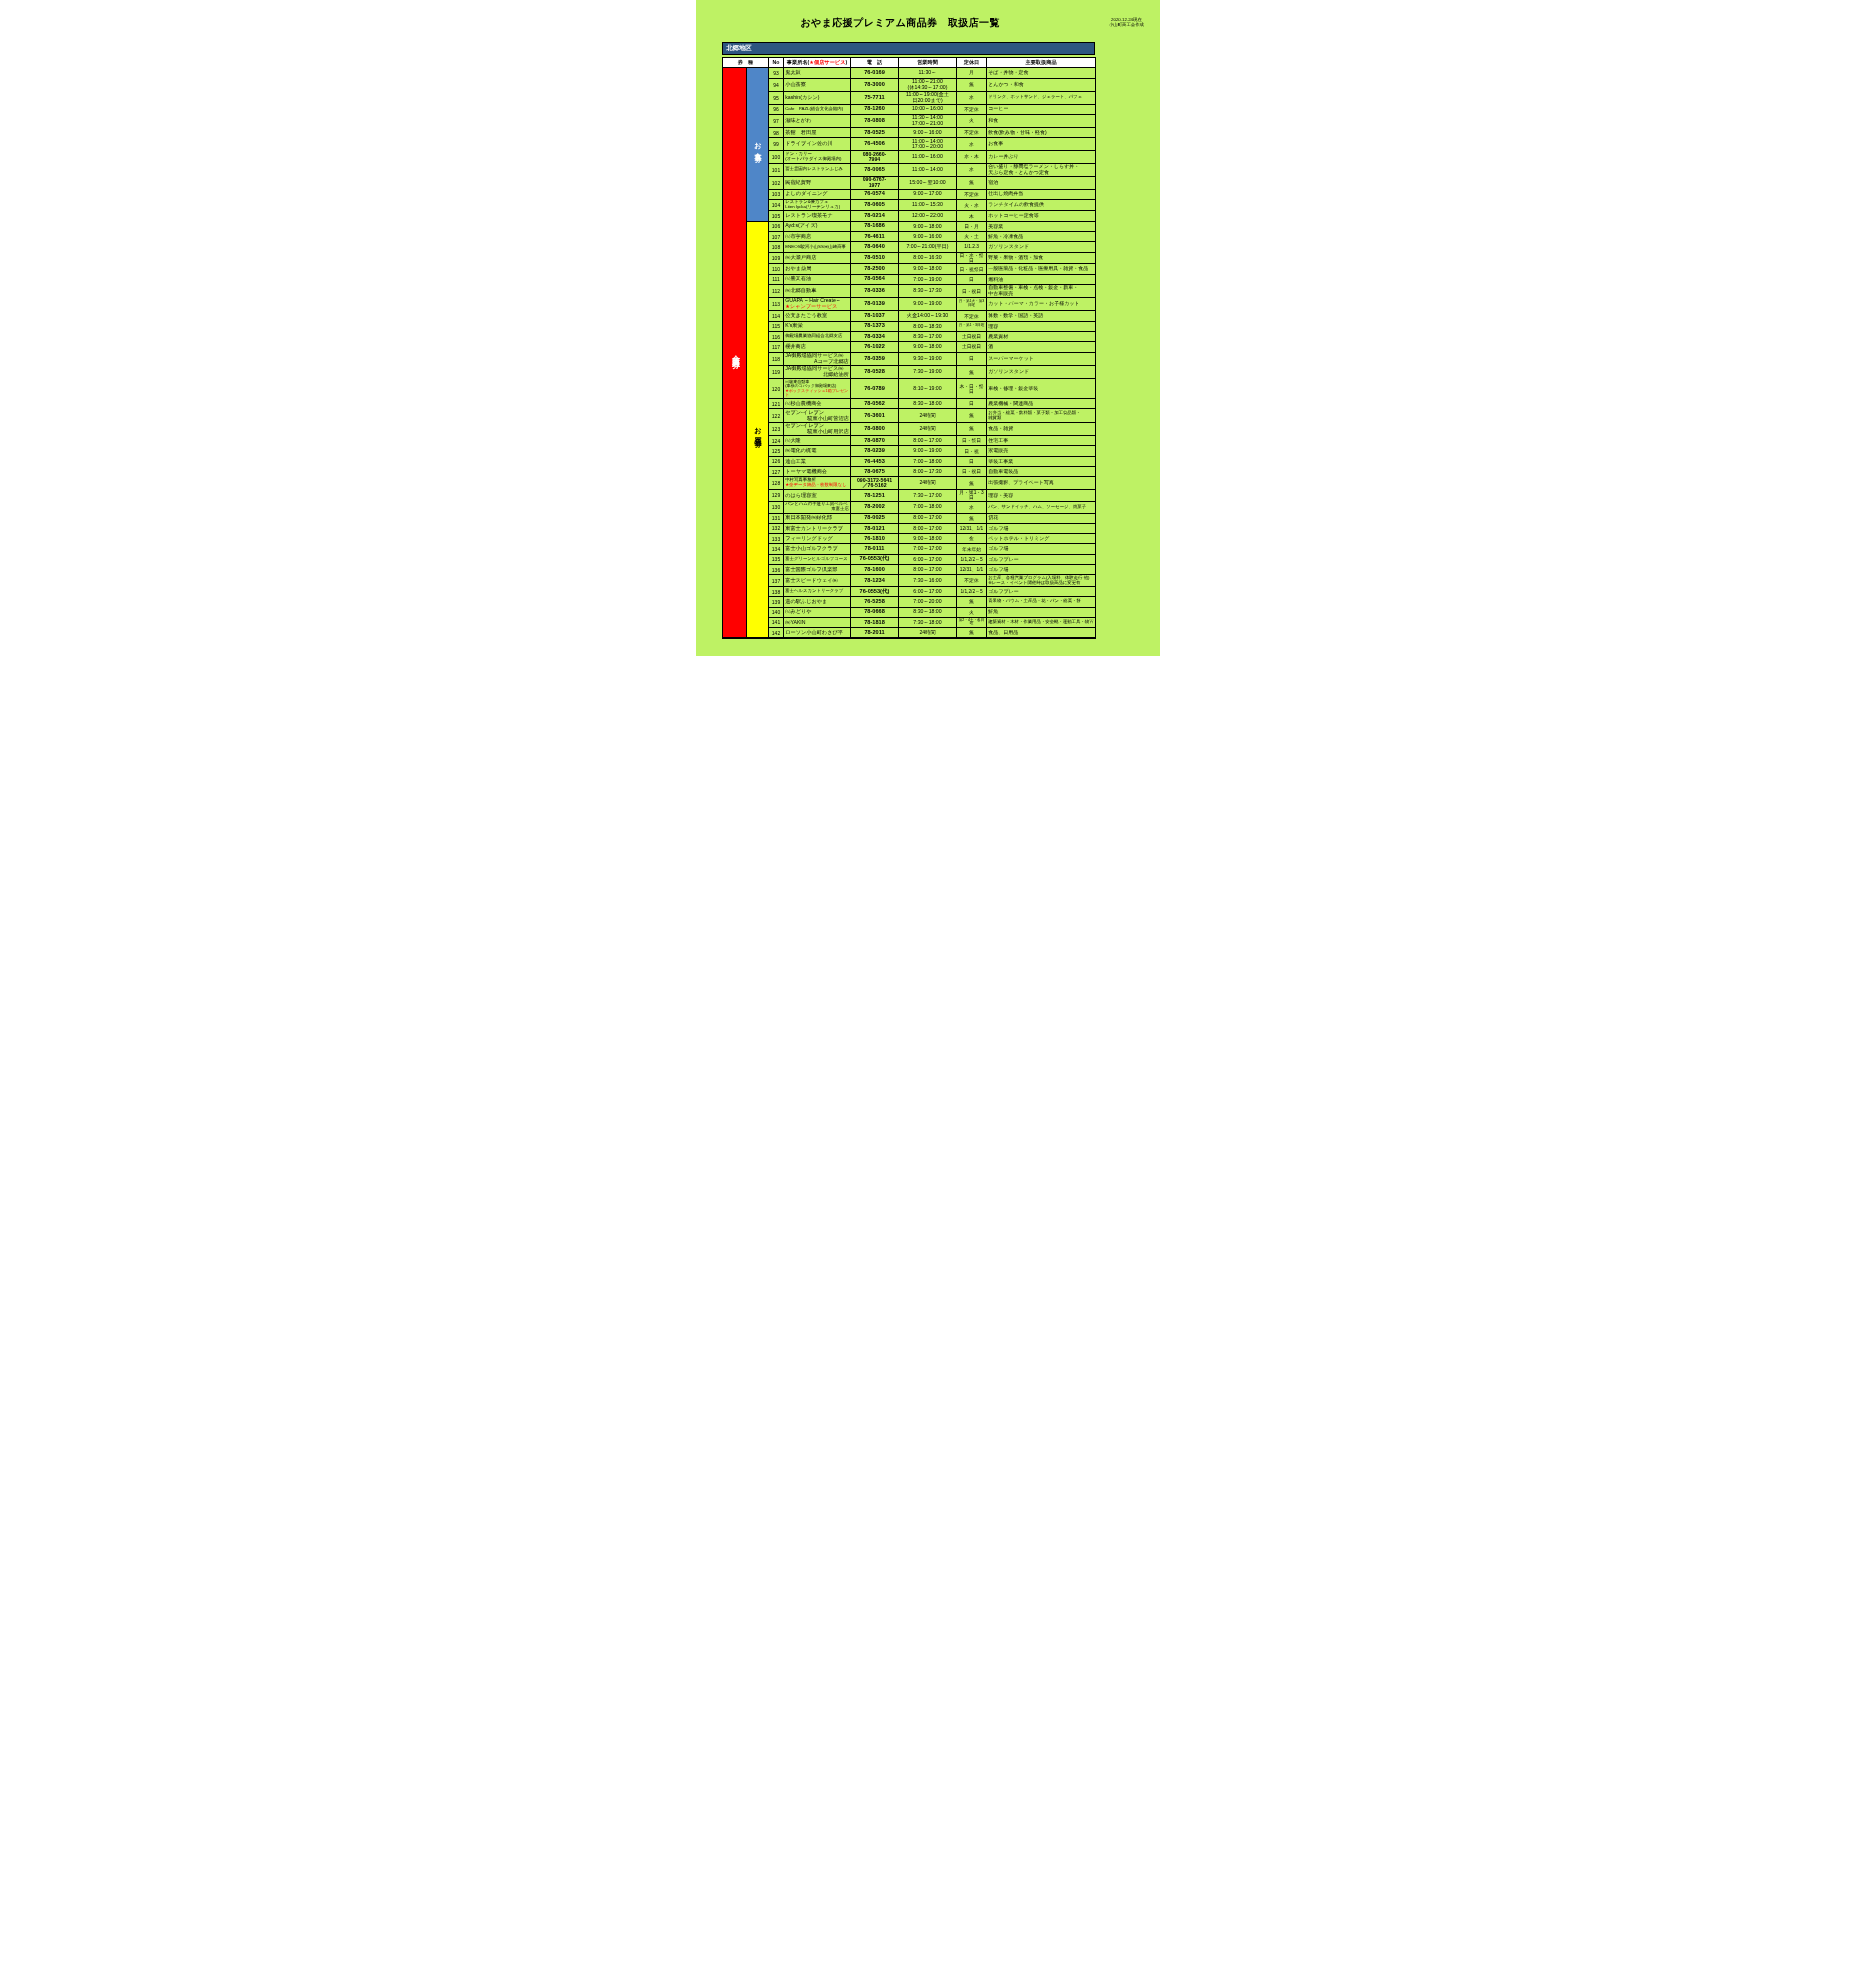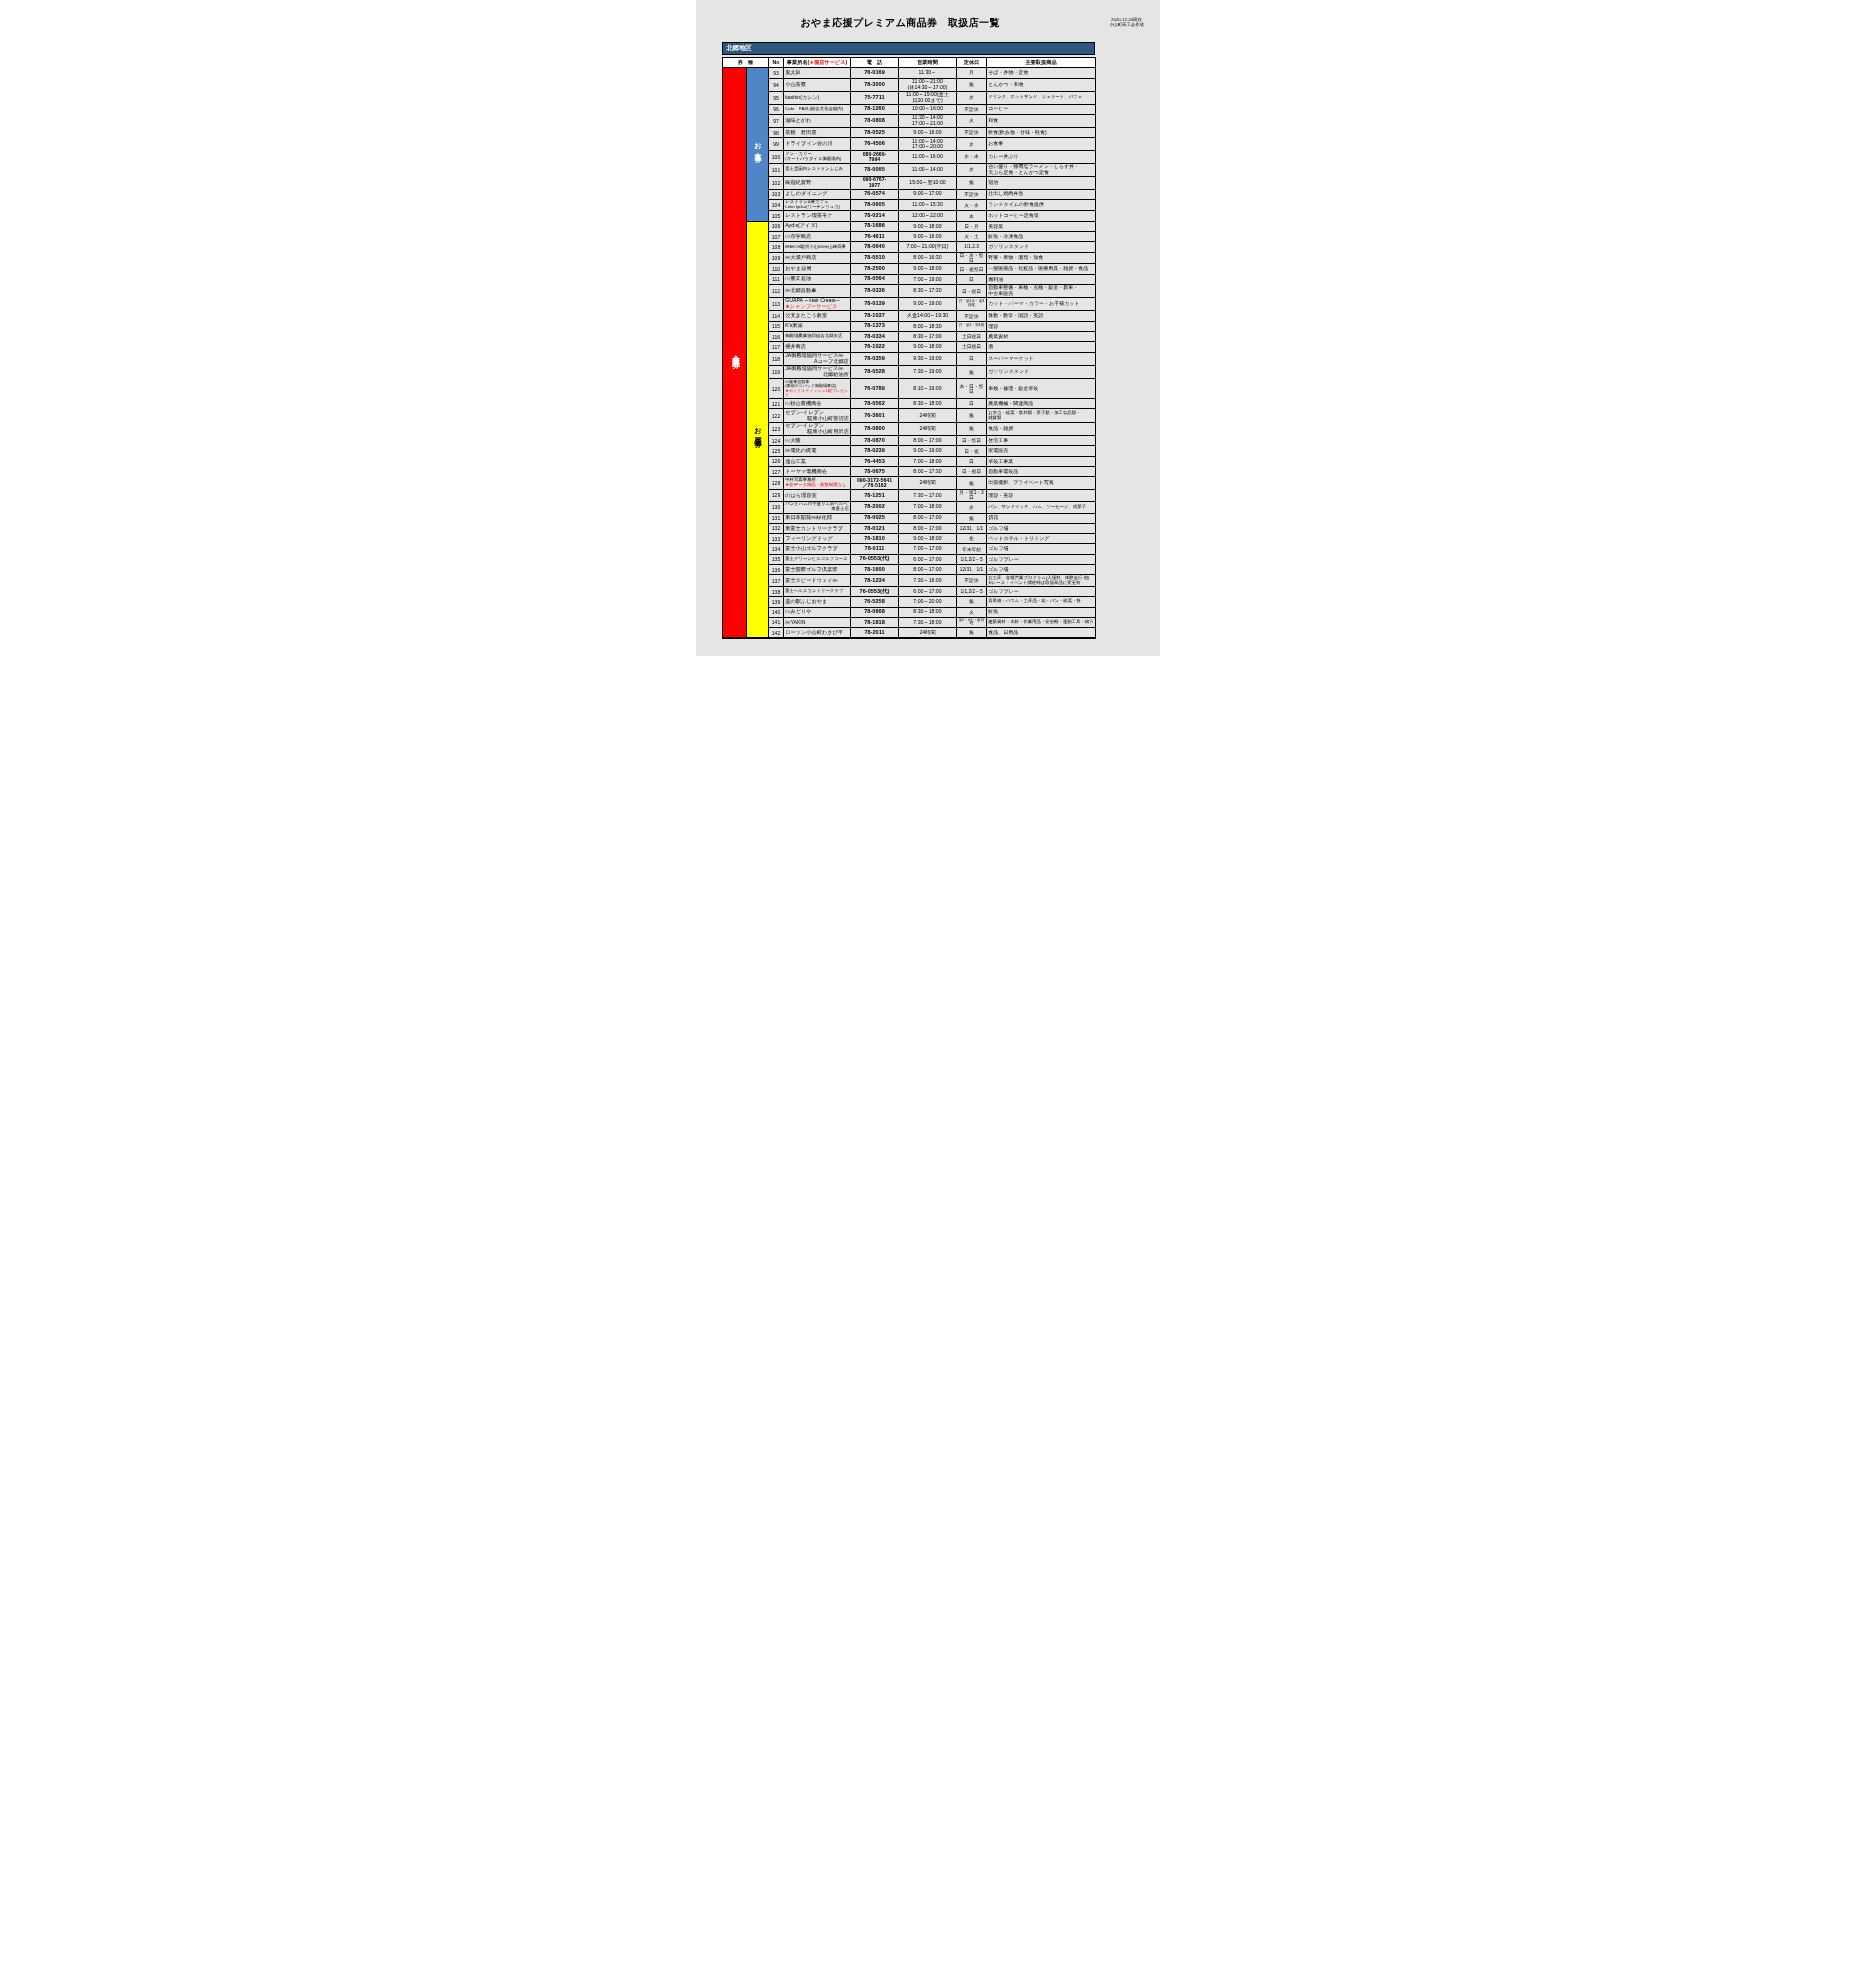--- a/index.html
+++ b/index.html
@@ -1,17 +1,17 @@
 <!DOCTYPE html>
 <html style="font-size:6.4px"><head>
 <meta charset="utf-8">
 <style>
   html,body{margin:0;padding:0;background:#fff;}
   body{font-family:"Liberation Sans","DejaVu Sans",sans-serif;color:#000;}
-  .page{position:relative;width:464px;min-height:656px;margin:0 auto;background:#e5e5e5;}
+  .page{position:relative;width:464px;min-height:656px;margin:0 auto;background:#bef264;}
   .top-area{position:relative;padding-top:16px;height:22px;}
   .title{margin:0;text-align:center;transform:translateX(-6%);font-size:10px;font-weight:bold;letter-spacing:0.4px;}
   .date-note{position:absolute;right:16px;top:16.7px;font-size:4.4px;line-height:1.3;text-align:center;}
   .district-bar{width:373px;margin:4px 0 1.6px 26px;box-sizing:border-box;border:0.8px solid #000;
     color:#fff;font-weight:bold;font-size:6.4px;padding:0.8px 3.2px 1.2px;}
   table{margin-left:26px;width:373px;border-collapse:collapse;table-layout:fixed;
     border:0.8px solid #000;border-bottom:2px double #000;}
   th,td{border:0.4px solid #000;padding:0.4px 1.2px;box-sizing:border-box;vertical-align:middle;}
   thead th{font-size:5.2px;font-weight:bold;text-align:center;height:10.7px;border-bottom:0.8px solid #000;background:#fff;}
   tbody tr{height:10.3px;}

